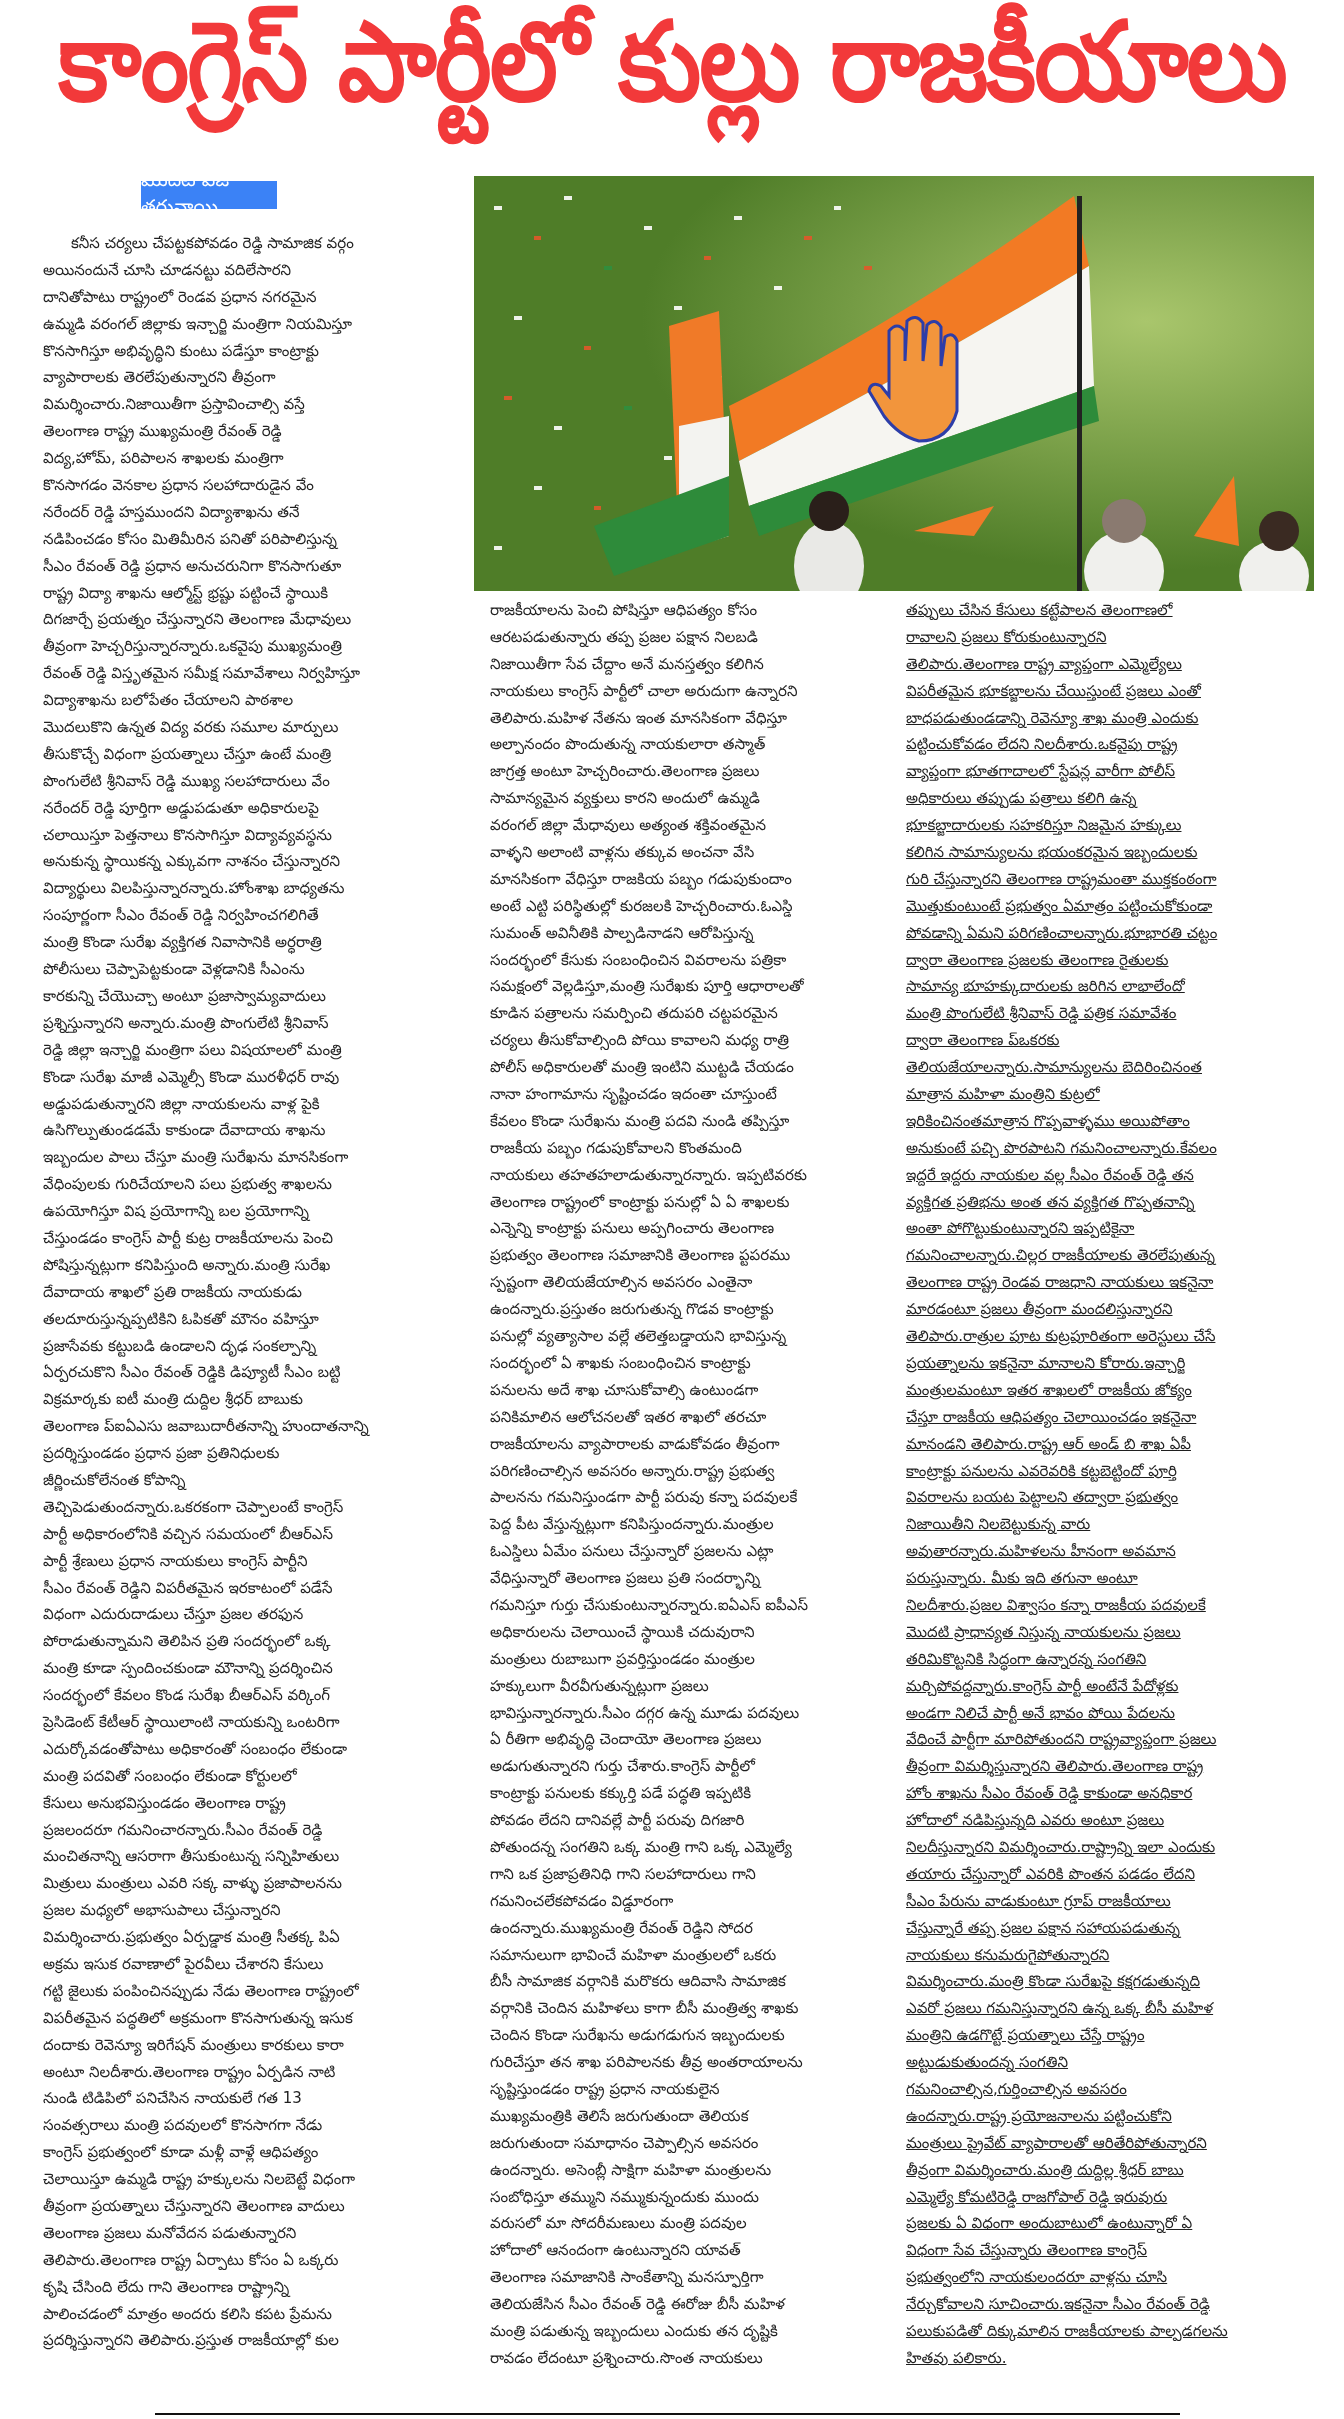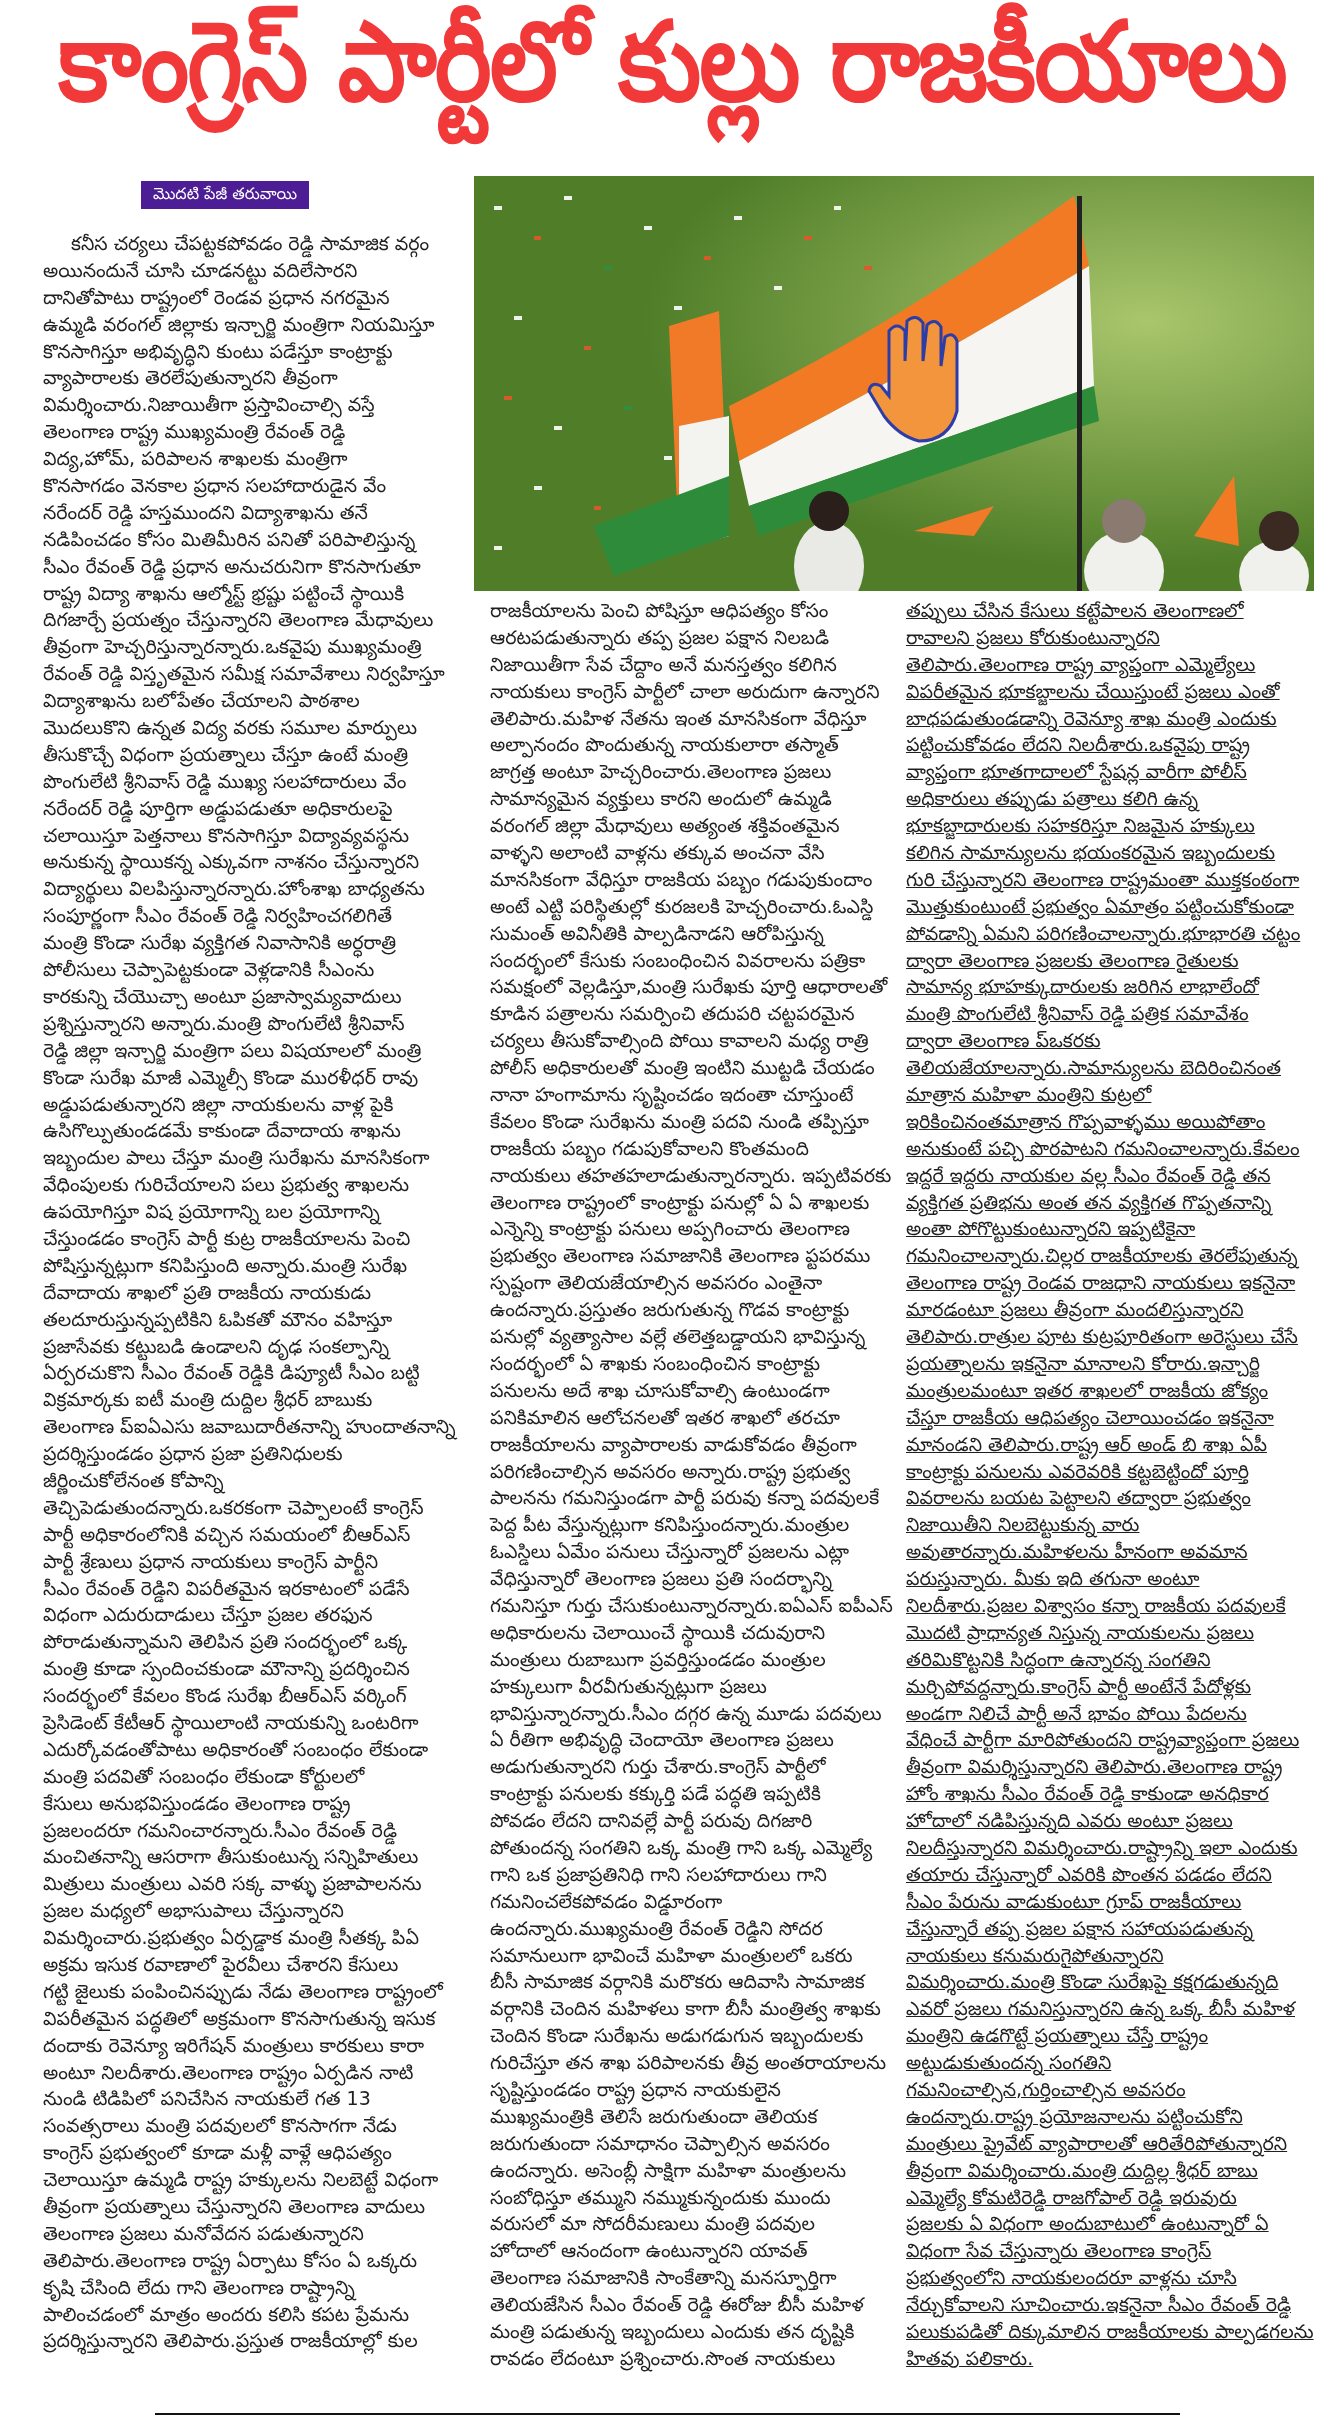--- a/index.html
+++ b/index.html
@@ -5,26 +5,26 @@
   html, body { margin: 0; padding: 0; background: #ffffff; }
   body { width: 1344px; height: 2419px; position: relative; overflow: hidden; font-family: "DejaVu Sans", sans-serif; color: #222; }
   .headline {
     position: absolute; left: 0; top: 0; width: 1344px; height: 150px;
     display: flex; align-items: center; justify-content: center;
     font-family: "DejaVu Sans", sans-serif; font-weight: bold;
     font-size: 96px; letter-spacing: -2px; color: #f2393a;
     transform: scaleY(1.15);
   }
   .tag {
-    position: absolute; left: 141px; top: 181px; width: 168px; height: 28px;
-    background: #4c1d95; color: #fff; font-size: 16px;
+    position: absolute; left: 141px; top: 181px; width: 136px; height: 28px;
+    background: #3b82f6; color: #fff; font-size: 19px;
     display: flex; align-items: center; justify-content: center;
   }
   .col {
-    position: absolute; font-size: 19px; line-height: 26.9px; white-space: nowrap;
+    position: absolute; font-size: 15px; line-height: 26.9px; white-space: nowrap;
     color: #1f1f1f;
   }
   .col .ln { display: block; height: 26.9px; overflow: visible; }
   .col1 { left: 43px; top: 230px; width: 410px; }
   .col1 .ln:first-child { text-indent: 28px; }
   .col2 { left: 490px; top: 597px; width: 410px; }
   .col3 { left: 906px; top: 597px; width: 410px; text-decoration: underline; }
   .photo {
     position: absolute; left: 474px; top: 176px; width: 840px; height: 415px; overflow: hidden;
     background: linear-gradient(120deg, #9aa36a 0%, #b6a070 20%, #7b9c4a 45%, #5c8a2e 65%, #8db356 85%, #6e9a3b 100%);

